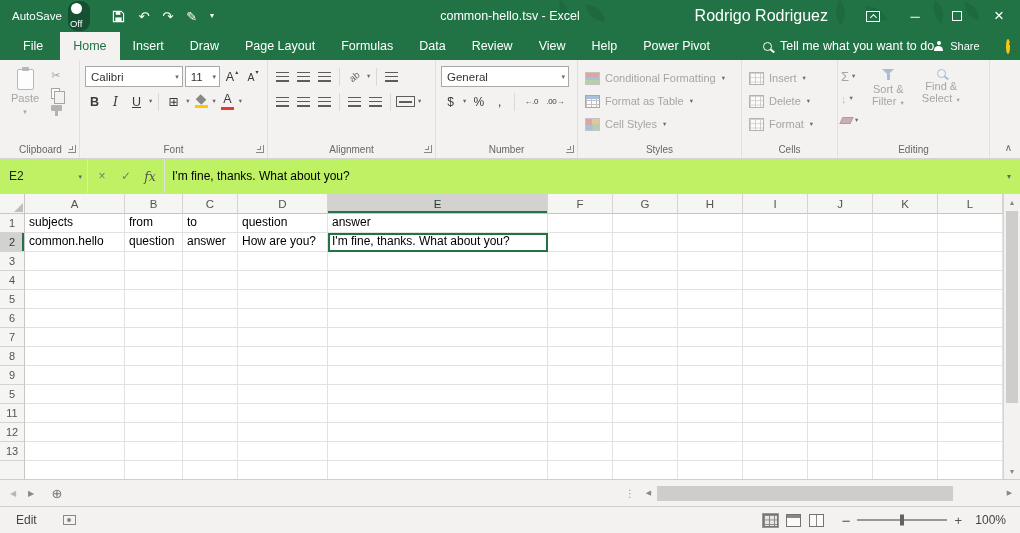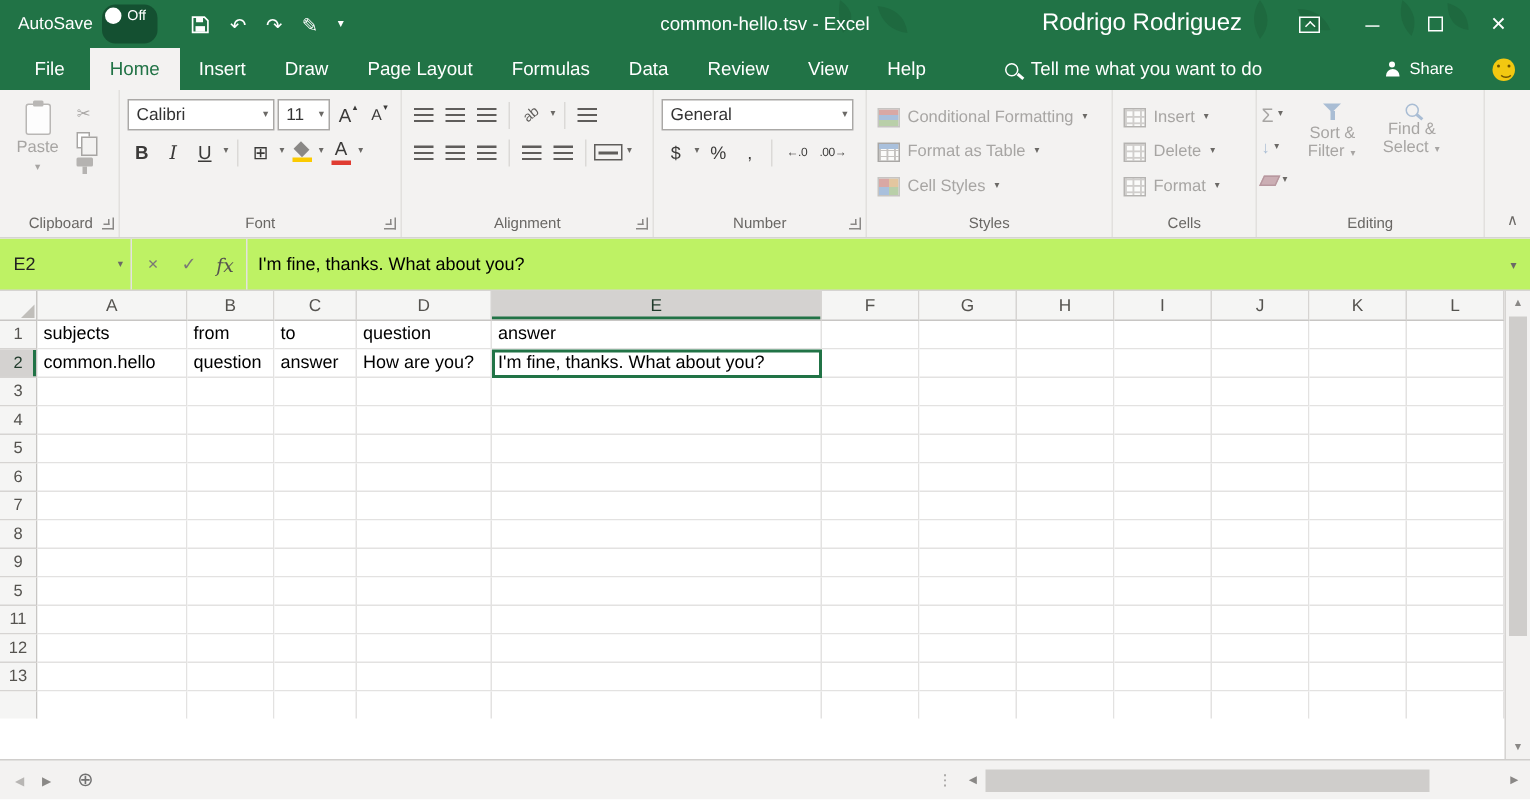--- a/index.html
+++ b/index.html
@@ -5,21 +5,21 @@
 *{margin:0;padding:0;box-sizing:border-box;}
 html,body{width:1020px;height:533px;overflow:hidden;}
 body{font-family:"Liberation Sans","DejaVu Sans",sans-serif;background:#fff;font-size:12px;color:#333;}
 .window{width:1020px;height:533px;display:flex;flex-direction:column;}
 
 
 .titlebar{flex:0 0 32px;background:#217346;color:#fff;display:flex;align-items:center;position:relative;}
 .leaves{position:absolute;left:0;top:0;pointer-events:none;opacity:.75;}
 .titlebar>*{z-index:1;}
 .autosave{display:flex;align-items:center;gap:6px;margin-left:12px;font-size:11.5px;}
-.as-pill{display:flex;align-items:center;gap:4px;background:rgba(8,46,27,.5);border-radius:9px;padding:2px 8px 13px 2px;font-size:9.5px;}
+.as-pill{display:flex;align-items:center;gap:4px;background:rgba(8,46,27,.5);border-radius:9px;padding:2px 8px 2px 2px;font-size:9.5px;flex-direction:column;}
 .as-knob{width:11px;height:11px;border-radius:50%;background:#fff;}
 .qat{display:flex;align-items:center;gap:13px;margin-left:22px;font-size:13px;}
 .qbtn{display:inline-flex;align-items:center;line-height:1;}
 .qchev{font-size:8px;}
 .wtitle{position:absolute;left:50%;transform:translateX(-50%);font-size:12.5px;white-space:nowrap;}
 .tright{margin-left:auto;display:flex;align-items:center;}
 .uname{font-size:16px;margin-right:24px;}
 .wbtn{width:42px;height:32px;display:flex;align-items:center;justify-content:center;font-size:13px;}
 .wbtn.close{font-size:17px;}
 .rdo{width:14px;height:11px;border:1px solid #fff;position:relative;display:inline-block;}
@@ -219,20 +219,21 @@
         <div class="rtab filetab">File</div>
         <div class="rtab active">Home</div>
         <div class="rtab">Insert</div>
         <div class="rtab">Draw</div>
         <div class="rtab">Page Layout</div>
         <div class="rtab">Formulas</div>
         <div class="rtab">Data</div>
         <div class="rtab">Review</div>
         <div class="rtab">View</div>
         <div class="rtab">Help</div>
+        <div class="rtab">Power Pivot</div>
       </div>
     <div class="tellme">
       <span class="mag"></span>
       <span>Tell me what you want to do</span>
     </div>
     <div class="flexspace"></div>
     <div class="sharebox">
       <span class="share-icon"></span>
       <span>Share</span>
     </div>
@@ -700,14 +701,29 @@
     <span class="splitter">⋮</span>
     <div class="hscroll">
       <span class="harrow">◀</span>
       <div class="htrack">
           <div class="hthumb"></div>
         </div>
       <span class="harrow">▶</span>
     </div>
   </div>
 
+  <div class="statusbar">
+    <span class="mode">Edit</span>
+    <span class="macro-icon"></span>
+    <div class="sb-right">
+      <span class="vicon v1 active"></span>
+      <span class="vicon v2"></span>
+      <span class="vicon v3"></span>
+      <span class="zoomout">−</span>
+      <div class="ztrack">
+          <div class="zthumb"></div>
+        </div>
+      <span class="zoomin">+</span>
+      <span class="zoomlvl">100%</span>
+    </div>
+  </div>
 
 </div>
 
 </body></html>

